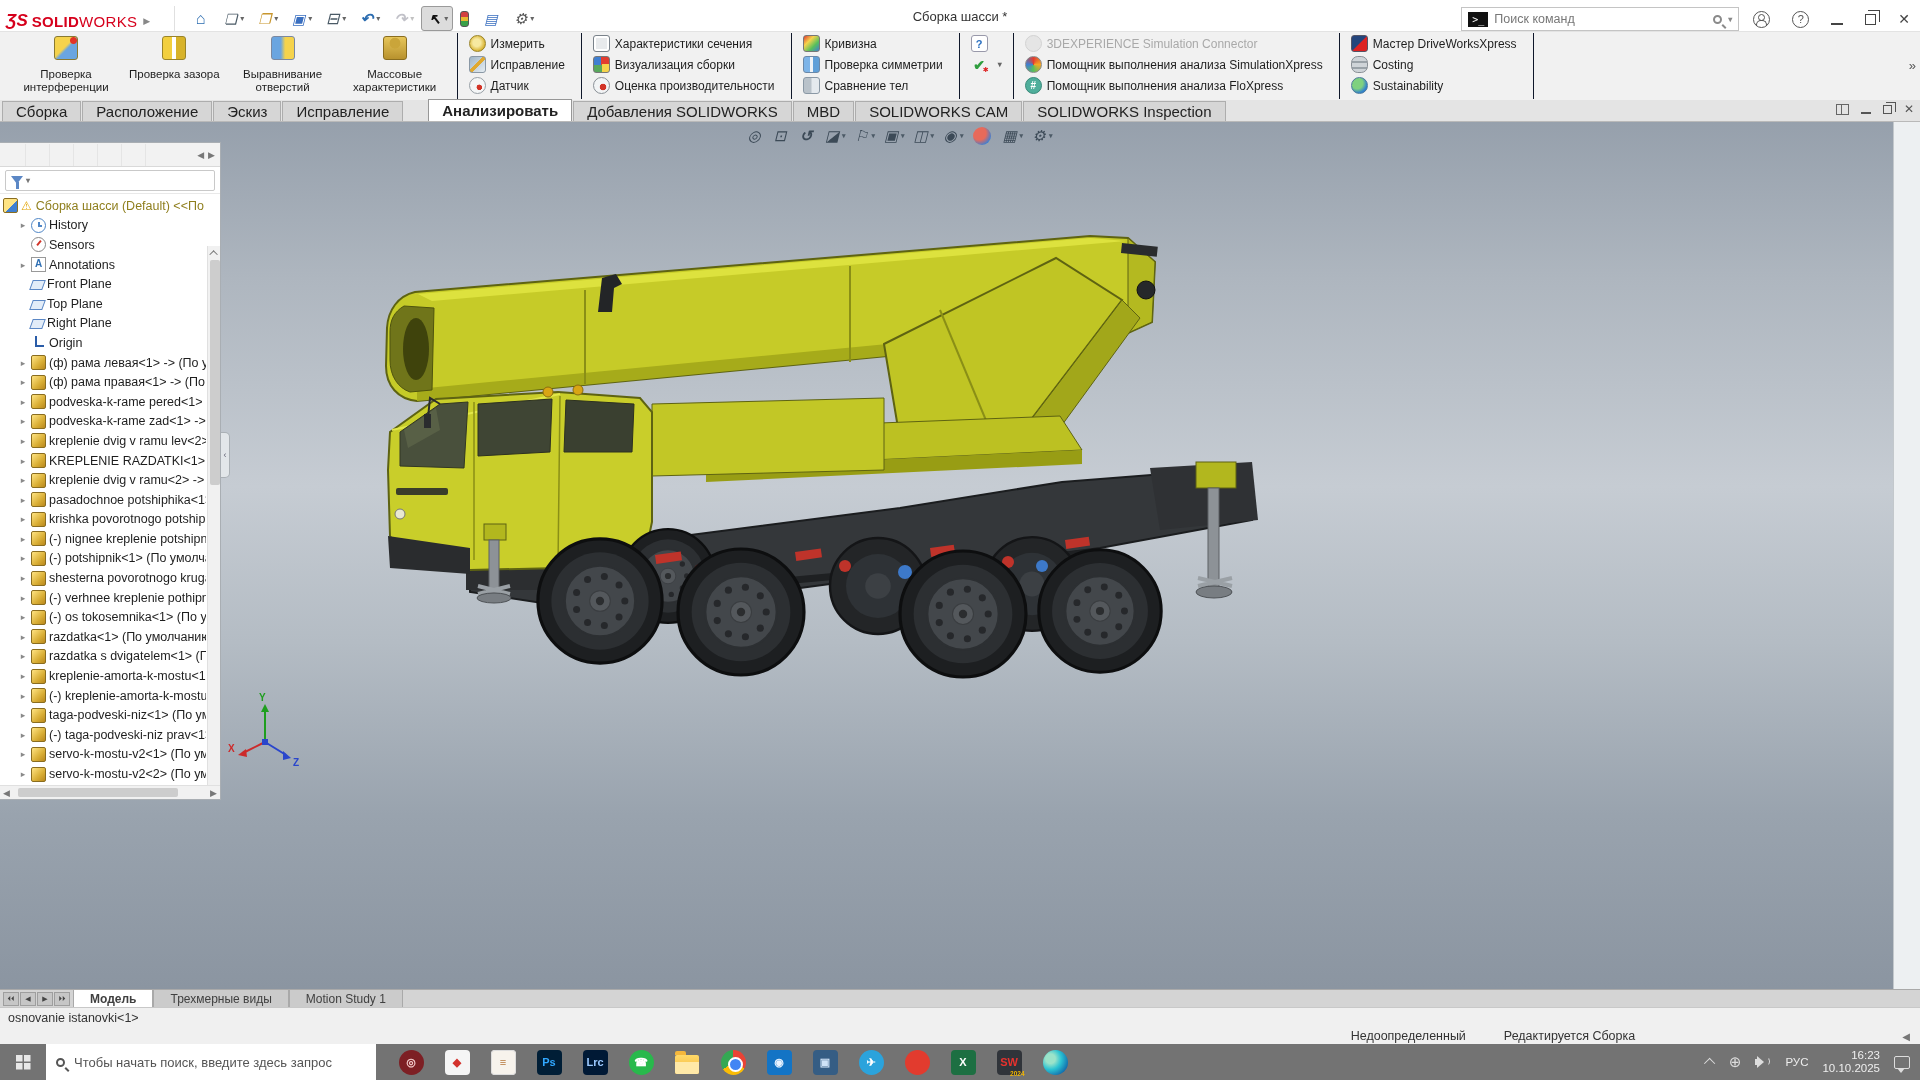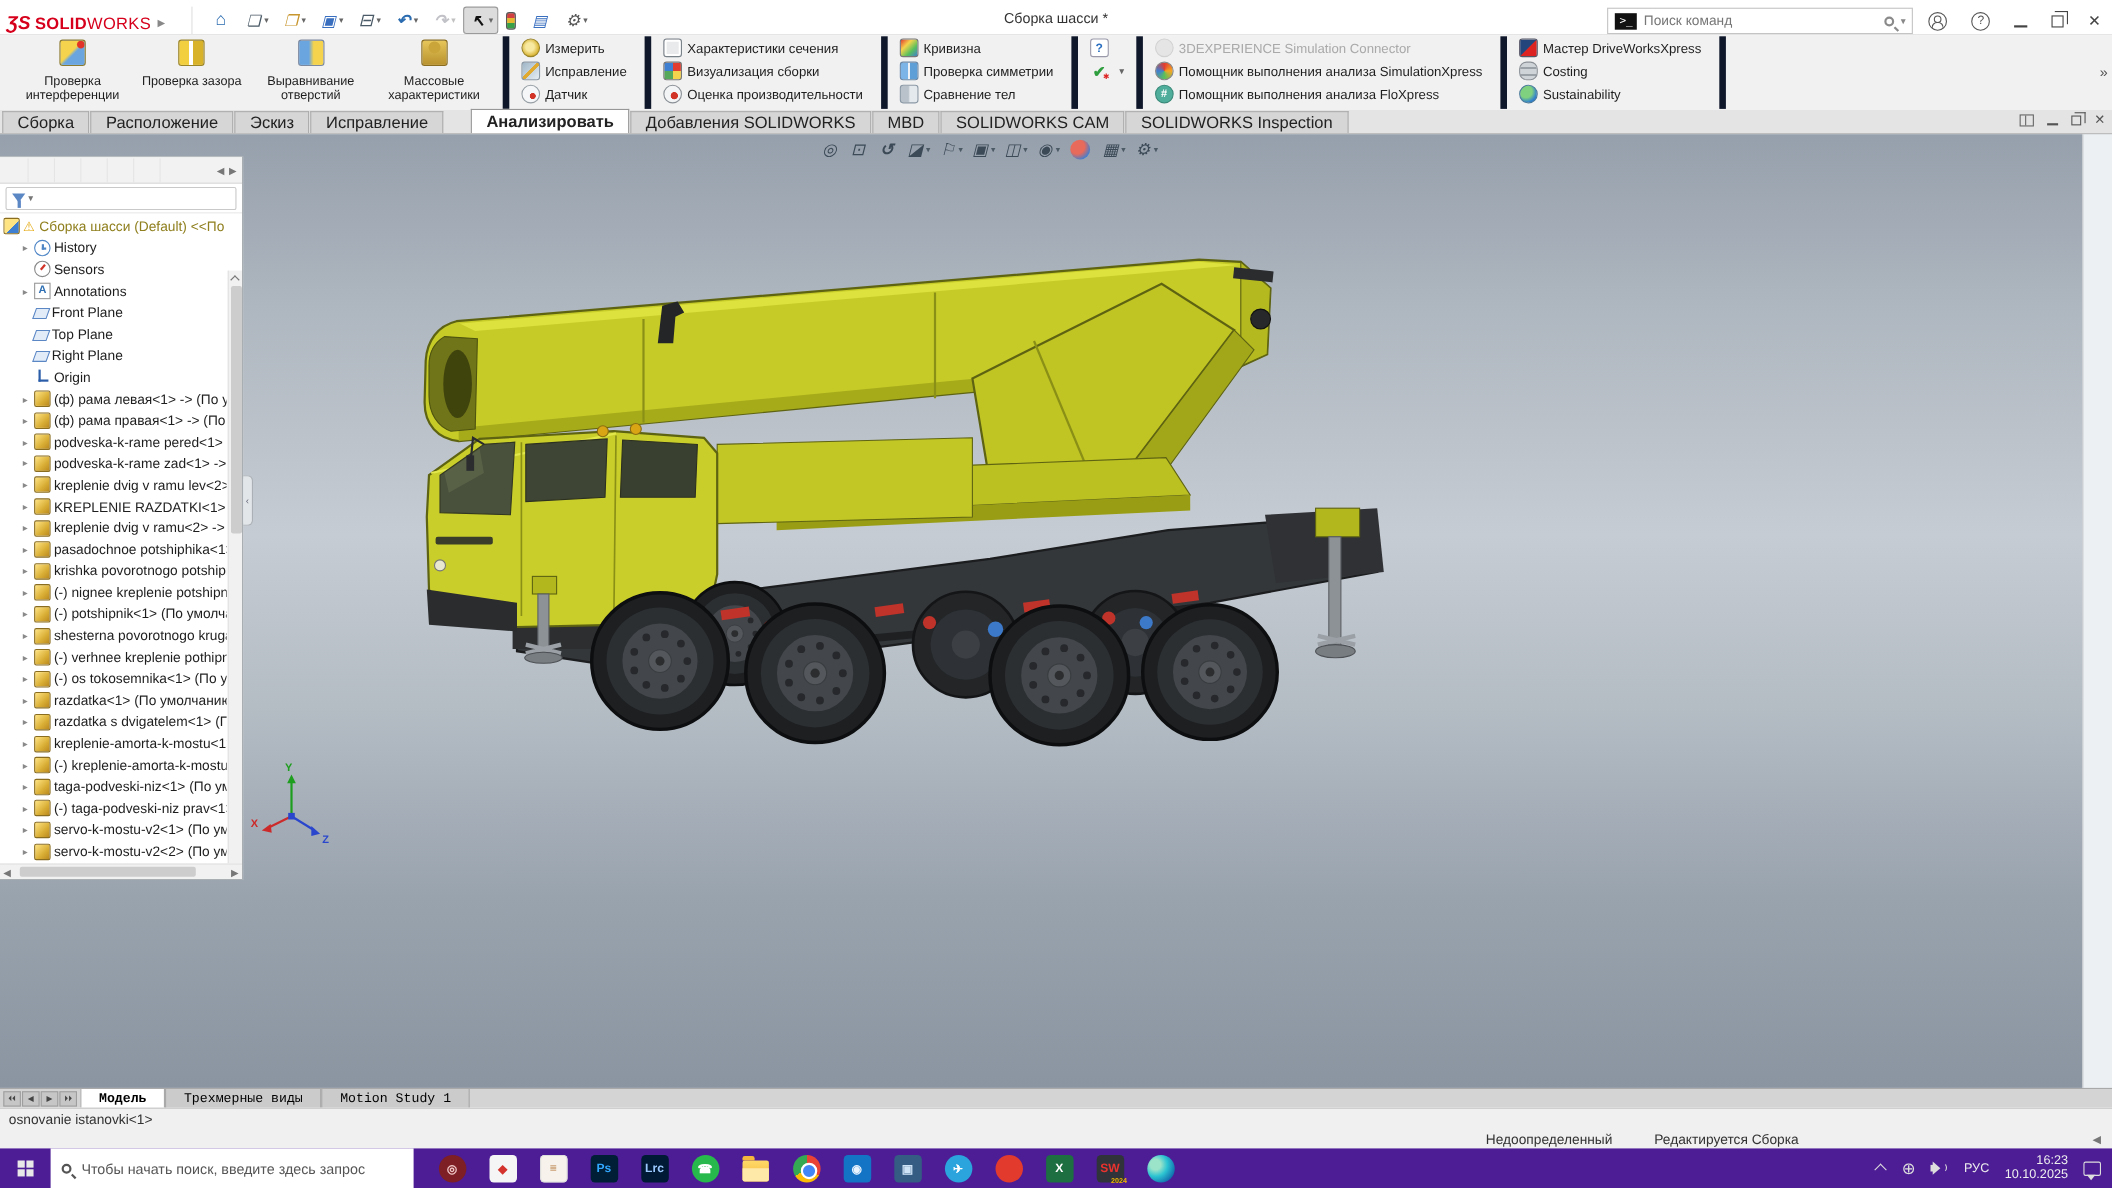--- a/index.html
+++ b/index.html
@@ -47,21 +47,21 @@
   .usr::after { content:""; position:absolute; width:9px; height:5px; border:1.5px solid #555; border-bottom:none; border-radius:5px 5px 0 0; left:1.5px; bottom:1px; }
   .hlp { width:17px; height:17px; border:1.5px solid #555; border-radius:50%; display:flex; align-items:center; justify-content:center; font-size:11px; color:#555; }
   .wmin { width:12px; height:12px; border-bottom:2px solid #444; }
   .wrest { width:11px; height:11px; border:1.5px solid #444; position:relative; }
   .wrest::before { content:""; position:absolute; width:11px; height:11px; border-top:1.5px solid #444; border-right:1.5px solid #444; left:2px; top:-5px; }
   .wclose { font-size:14px; color:#444; line-height:1; }
 
   
   .ribbon { height:68px; background:#f1f1f1; display:flex; align-items:stretch; padding:1px 26px 1px 4px; position:relative; flex:none; overflow:hidden; }
   .rgroups { display:flex; align-items:stretch; }
-  .rgroup { display:flex; align-items:flex-start; border-right:6px solid #0f172a; padding:0 6px; }
+  .rgroup { display:flex; align-items:flex-start; border-right:1px solid #0f172a; padding:0 6px; }
   .rgroup .rbtns { display:flex; }
   .rgroup.big .rbtns { flex-direction:row; align-items:flex-start; }
   .rgroup.big .rbtn { flex-direction:column; align-items:center; text-align:center; max-width:112px; padding:3px 7px; font-size:11.5px; line-height:1.12; }
   .rgroup.big .rbtn.wide { max-width:none; }
   .rgroup.big .ric { width:24px; height:24px; margin-bottom:3px; }
   .rgroup.small .rbtns, .rgroup.icons .rbtns { flex-direction:column; }
   .rgroup.small .rbtn, .rgroup.icons .rbtn { flex-direction:row; align-items:center; height:21px; padding:0 5px; font-size:12px; white-space:nowrap; }
   .rgroup .rbtn { display:flex; gap:5px; border-radius:3px; color:#1e1e1e; }
   .rgroup.small .ric, .rgroup.icons .ric { width:17px; height:17px; flex:none; }
   .rbtn.disabled { color:#a9a9a9; }
@@ -168,32 +168,32 @@
   .splitter { position:absolute; left:221px; top:310px; width:9px; height:46px; background:#e2e6e9; border:1px solid #aab0b5; border-left:none; border-radius:0 5px 5px 0; display:flex; align-items:center; justify-content:center; color:#667; font-size:9px; }
 
   
   .rstrip { position:absolute; right:0; top:0; width:27px; height:867px; background:#edf0f2; border-left:1px solid #c3c8cc; display:flex; flex-direction:column; align-items:center; padding-top:26px; gap:9px; }
   .rs-ico { width:18px; height:18px; display:flex; align-items:center; justify-content:center; }
 
   
   .doctabs { height:18px; background:#d4d4d4; display:flex; align-items:stretch; border-top:1px solid #a9a9a9; flex:none; }
   .dnav { display:flex; align-items:center; gap:1px; padding:0 3px; }
   .dnav span { width:16px; height:14px; background:#c6c6c6; border:1px solid #9e9e9e; display:flex; align-items:center; justify-content:center; font-size:7px; color:#444; }
-  .dtab { display:flex; align-items:center; padding:0 16px; font-size:12px; color:#000000; background:#cbcbcb; border-right:1px solid #a9a9a9; border-left:1px solid #a9a9a9;font-family:Liberation Mono, monospace; }
+  .dtab { display:flex; align-items:center; padding:0 16px; font-size:12px; color:#404040; background:#cbcbcb; border-right:1px solid #a9a9a9; border-left:1px solid #a9a9a9; }
   .dtab.active { background:#fff; font-weight:bold; }
 
   
   .statusbar { height:37px; background:#f0f0f0; border-top:1px solid #c8c8c8; display:flex; align-items:flex-start; padding:3px 10px 0 8px; font-size:12.5px; color:#333; flex:none; }
   .sb-right { margin-left:auto; display:flex; align-items:center; gap:38px; }
   .sb-units { display:flex; align-items:center; gap:5px; margin-left:130px;margin-top:36px; }
   .sb-units .dd { font-size:8px; color:#666; }
   .sb-collapse { margin-left:16px; color:#777; font-size:10px; }
 
   
-  .taskbar { height:36px; background:#4c1d95; display:flex; align-items:center; flex:none; color:#e8e8e8; }
+  .taskbar { height:36px; background:#737373; display:flex; align-items:center; flex:none; color:#e8e8e8; }
   .start { width:46px; height:36px; display:flex; align-items:center; justify-content:center; }
   .start i { width:15px; height:15px; display:block;
     background:linear-gradient(#e8e8e8,#e8e8e8) 0 0/6.5px 6.5px no-repeat,linear-gradient(#e8e8e8,#e8e8e8) 8.5px 0/6.5px 6.5px no-repeat,linear-gradient(#e8e8e8,#e8e8e8) 0 8.5px/6.5px 6.5px no-repeat,linear-gradient(#e8e8e8,#e8e8e8) 8.5px 8.5px/6.5px 6.5px no-repeat; }
   .winsearch { width:330px; height:36px; background:#fff; display:flex; align-items:center; gap:9px; padding:0 10px; }
   .winsearch .mag { border-color:#555; }
   .winsearch .mag::after { background:#555; }
   .winsearch input { border:none; outline:none; flex:1; font-size:13px; color:#333; font-family:"Liberation Sans",sans-serif; }
   .winsearch input::placeholder { color:#555; }
   .tb-apps { display:flex; align-items:center; margin-left:12px; }
   .tb-app { width:46px; height:36px; display:flex; align-items:center; justify-content:center; position:relative; }

